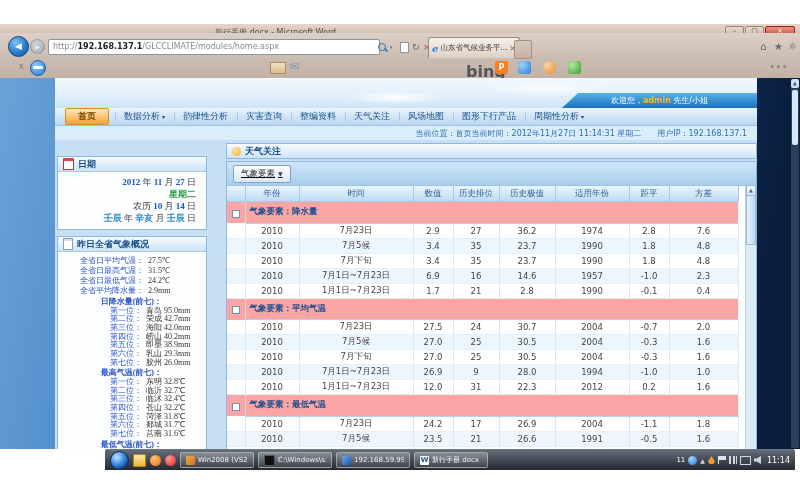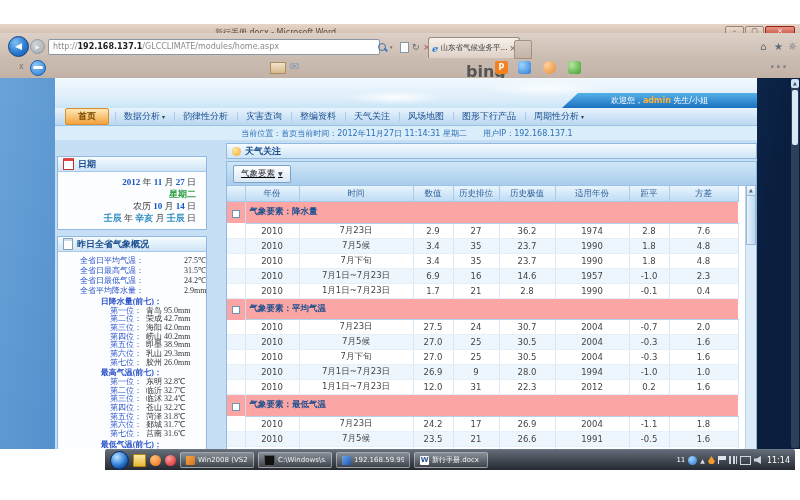--- a/index.html
+++ b/index.html
@@ -80,41 +80,41 @@
   .navbar{height:17px;background:linear-gradient(180deg,#e9f4fd,#b9d7f1);border-bottom:1px solid #9cc2e5;
     display:flex;align-items:center;padding-left:10px;font-size:9px;color:#1b4f8f;position:relative;z-index:2;}
   .nav-item{padding:1px 9px;display:flex;align-items:center;gap:2px;position:relative;}
   .nav-item + .nav-item::before{content:"";position:absolute;left:0;top:3px;bottom:3px;width:1px;background:#a9c9e8;}
   .nav-item.active{background:linear-gradient(180deg,#ffe7b8,#f2a33c);border:1px solid #d98e2b;border-radius:2px;
     color:#7a4a00;font-weight:bold;padding:1px 12px;margin-right:6px;}
   .nav-item.active::before{display:none;}
   .nav-arrow{font-size:6px;display:none;color:#345;}
   .nav-arrow.show{display:inline;}
 
-  .crumbbar{height:14px;background:#d9edfb;display:flex;justify-content:center;align-items:center;
+  .crumbbar{height:14px;background:#d9edfb;display:flex;justify-content:flex-end;align-items:center;
     font-size:8px;color:#2e6fb4;padding:0 10px 0 12px;}
   .crumb-right{display:flex;gap:16px;}
 
   .body-area{position:relative;height:310px;}
   .sidebar{position:absolute;left:2px;top:16px;width:150px;font-family:Liberation Serif, serif;}
   .panel{border:1px solid #8fb9de;background:#fbfdff;margin-bottom:6px;}
   .panel-header{height:14px;background:linear-gradient(180deg,#f6fbff,#cde4f6);border-bottom:1px solid #a6c9e8;
     display:flex;align-items:center;gap:4px;padding-left:5px;font-size:9px;font-weight:bold;color:#1b4f8f;}
   .cal-icon{width:9px;height:8px;background:#fff;border:1px solid #b33;border-top:3px solid #d44;border-radius:1px;flex:none;}
   .doc-icon{width:8px;height:10px;background:#fff;border:1px solid #88a0b8;box-shadow:inset 0 2px 0 #cfe0ef;flex:none;}
   .sun-icon{width:9px;height:9px;border-radius:50%;background:radial-gradient(circle at 35% 35%,#ffe9a0,#f5a623);flex:none;}
 
   .date-body{padding:4px 10px 5px;text-align:right;font-size:9px;line-height:12px;}
   .seg-num{color:#1a56c4;font-weight:bold;}
   .seg-unit{color:#444;}
   .seg-gz{color:#2e8bc0;font-weight:bold;}
   .weekday{color:#2f9e44;font-weight:bold;}
 
   .sum-body{padding:4px 2px 6px 0;font-size:8px;}
-  .stat-line{display:flex;line-height:10px;gap:36px;}
+  .stat-line{display:flex;line-height:10px;}
   .stat-label{width:86px;text-align:right;color:#2a52c8;flex:none;}
   .stat-value{margin-left:4px;color:#333;}
   .rank-title{width:104px;text-align:right;color:#2a52c8;font-weight:bold;line-height:9.5px;margin-top:1px;}
   .rank-line{display:flex;line-height:8.7px;}
   .rank-label{width:84px;text-align:right;color:#2a52c8;flex:none;}
   .rank-value{margin-left:4px;color:#333;}
 
   .main{position:absolute;left:171px;top:3px;width:531px;}
   .main .panel-header{border:1px solid #8fb9de;margin-bottom:2px;}
   .main-box{border:1px solid #8fb9de;background:#fff;position:relative;}

